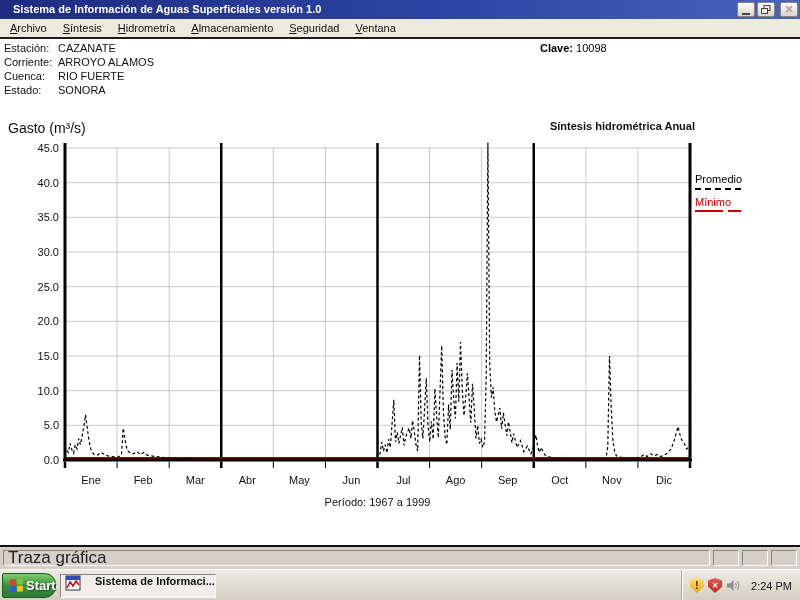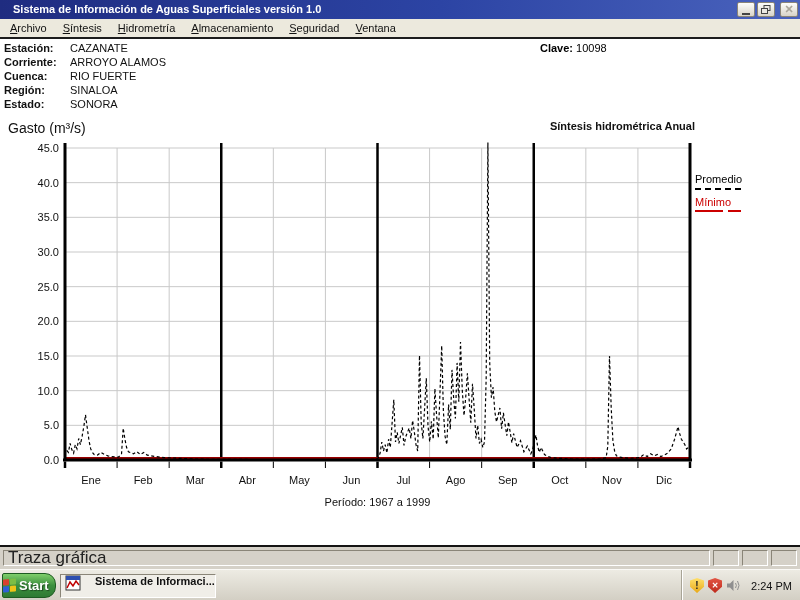--- a/index.html
+++ b/index.html
@@ -17,21 +17,21 @@
   .min-glyph{display:block;width:8px;height:2px;background:#444;margin-top:8px;}
   
   .menubar{position:absolute;left:0;top:19px;width:800px;height:18px;background:#ECE9DD;
            border-bottom:2px solid #1c1c1c;box-sizing:content-box;font-size:11px;display:flex;align-items:center;padding-left:2px;}
   .menu-item{display:inline-block;padding:1px 8px;color:#111;}
   .menu-item::first-letter{text-decoration:underline;}
   
   .client{position:absolute;left:0;top:39px;width:800px;height:506px;background:#fff;}
   .station-info{position:absolute;left:4px;top:2px;font-size:11px;color:#111;}
   .station-row{display:flex;height:14px;line-height:14px;}
-  .station-label{font-weight:bold;width:66px;}
+  .station-label{font-weight:normal;width:54px;}
   .clave{position:absolute;left:540px;top:2px;font-size:11px;height:14px;line-height:14px;}
   .clave b{font-weight:bold;}
   .gasto-title{position:absolute;left:8px;top:81px;font-size:14px;color:#111;}
   .right-title{position:absolute;right:105px;top:81px;font-size:11px;font-weight:bold;color:#111;}
   
   .chart-svg{position:absolute;left:0;top:89px;width:800px;height:400px;}
   
   .legend{position:absolute;left:695px;top:134px;width:75px;font-size:11px;}
   .legend-promedio{color:#000;}
   .dash-sample{width:46px;border-top:2px dashed #000;margin-top:3px;}
@@ -44,21 +44,21 @@
              border-top:2px solid #141414;box-sizing:border-box;display:flex;align-items:center;padding:2px 3px;gap:3px;}
   .status-pane{height:16px;border:1px solid;border-color:#8a8578 #fff #fff #8a8578;background:#D5D1C8;box-sizing:border-box;}
   .status-main{flex:1;font-size:17px;color:#222;line-height:14px;padding-left:4px;}
   .status-small{width:26px;}
   
   .taskbar{position:absolute;left:0;top:569px;width:800px;height:31px;
            background:linear-gradient(#EDEBE3,#D3CFC4);border-top:1px solid #FAF9F6;box-sizing:border-box;}
   .start-btn{position:absolute;left:2px;top:3px;width:54px;height:25px;
              background:linear-gradient(#7FCE6B,#3B8F3E 50%,#2E7A33);
              border:1px solid #1E5B22;border-radius:2px 11px 11px 2px;
-             display:flex;align-items:center;gap:3px;padding-left:0;box-sizing:border-box;
+             display:flex;align-items:center;gap:3px;padding-left:7px;box-sizing:border-box;
              color:#fff;font-size:13px;font-weight:bold;text-shadow:1px 1px 1px rgba(0,0,0,.45);}
   .xp-flag{display:grid;grid-template-columns:6px 6px;grid-template-rows:6px 6px;gap:1px;transform:skewY(-5deg);}
   .xp-flag span{display:block;border-radius:1px;}
   .f-red{background:#D8402F;} .f-green{background:#7DBE45;} .f-blue{background:#2E5FD8;} .f-yellow{background:#EFC418;}
   .task-app-btn{position:absolute;left:60px;top:4px;width:156px;height:24px;background:#F0EEE8;
                 border:1px solid;border-color:#8a8578 #fff #fff #8a8578;box-sizing:border-box;
                 display:flex;align-items:flex-start;gap:14px;padding-left:4px;
                 font-size:11px;font-weight:bold;color:#111;}
   .tray{position:absolute;right:0;top:0;height:31px;display:flex;align-items:center;gap:4px;
         padding:0 8px 0 8px;border-left:1px solid #a8a496;box-shadow:inset 1px 0 0 #fff;}
@@ -107,24 +107,20 @@
         <span class="station-label">Estación:</span>
         <span>CAZANATE</span>
       </div>
       <div class="station-row">
         <span class="station-label">Corriente:</span>
         <span>ARROYO ALAMOS</span>
       </div>
       <div class="station-row">
         <span class="station-label">Cuenca:</span>
         <span>RIO FUERTE</span>
-      </div>
-      <div class="station-row">
-        <span class="station-label">Región:</span>
-        <span>SINALOA</span>
       </div>
       <div class="station-row">
         <span class="station-label">Estado:</span>
         <span>SONORA</span>
       </div>
     </div>
 
     <div class="clave">
       <b>Clave:</b>&nbsp;<span>10098</span>
     </div>

